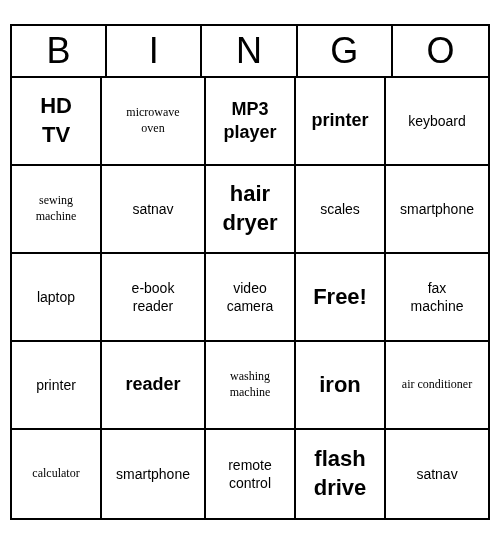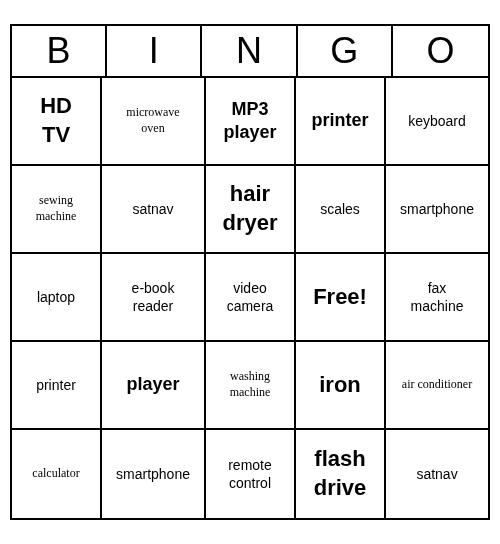--- a/index.html
+++ b/index.html
@@ -109,21 +109,21 @@
       <div class="grid-cell">satnav</div>
       <div class="grid-cell large-text">hair dryer</div>
       <div class="grid-cell">scales</div>
       <div class="grid-cell">smartphone</div>
       <div class="grid-cell">laptop</div>
       <div class="grid-cell">e-book reader</div>
       <div class="grid-cell">video camera</div>
       <div class="grid-cell free-cell">Free!</div>
       <div class="grid-cell">fax machine</div>
       <div class="grid-cell">printer</div>
-      <div class="grid-cell medium-text">player</div>
+      <div class="grid-cell medium-text">reader</div>
       <div class="grid-cell small-text">washing machine</div>
       <div class="grid-cell large-text">iron</div>
       <div class="grid-cell small-text">air conditioner</div>
       <div class="grid-cell small-text">calculator</div>
       <div class="grid-cell">smartphone</div>
       <div class="grid-cell">remote control</div>
       <div class="grid-cell large-text">flash drive</div>
       <div class="grid-cell">satnav</div>
     </div>
 </div>

